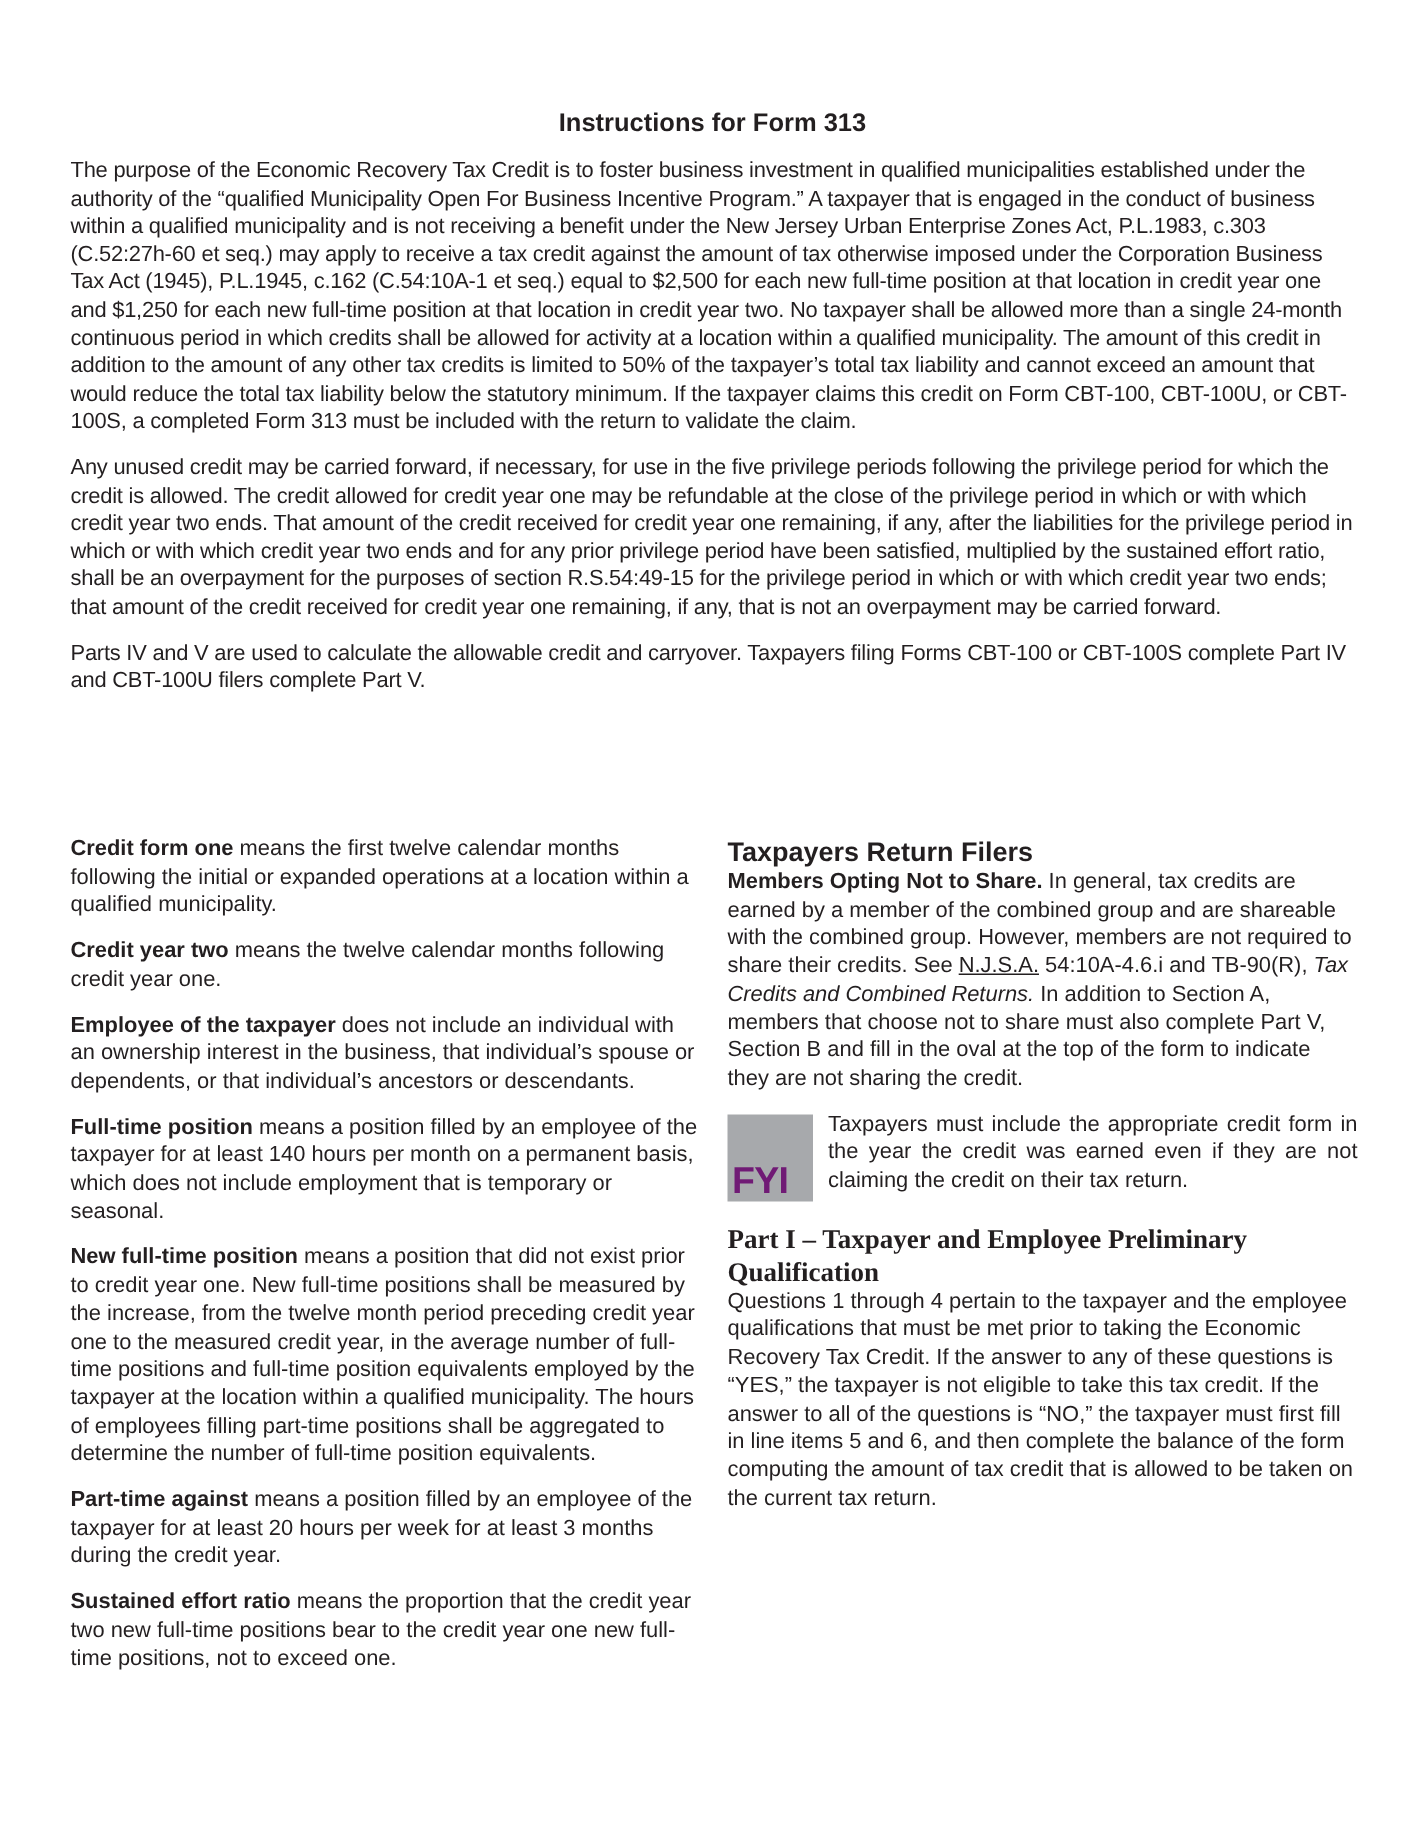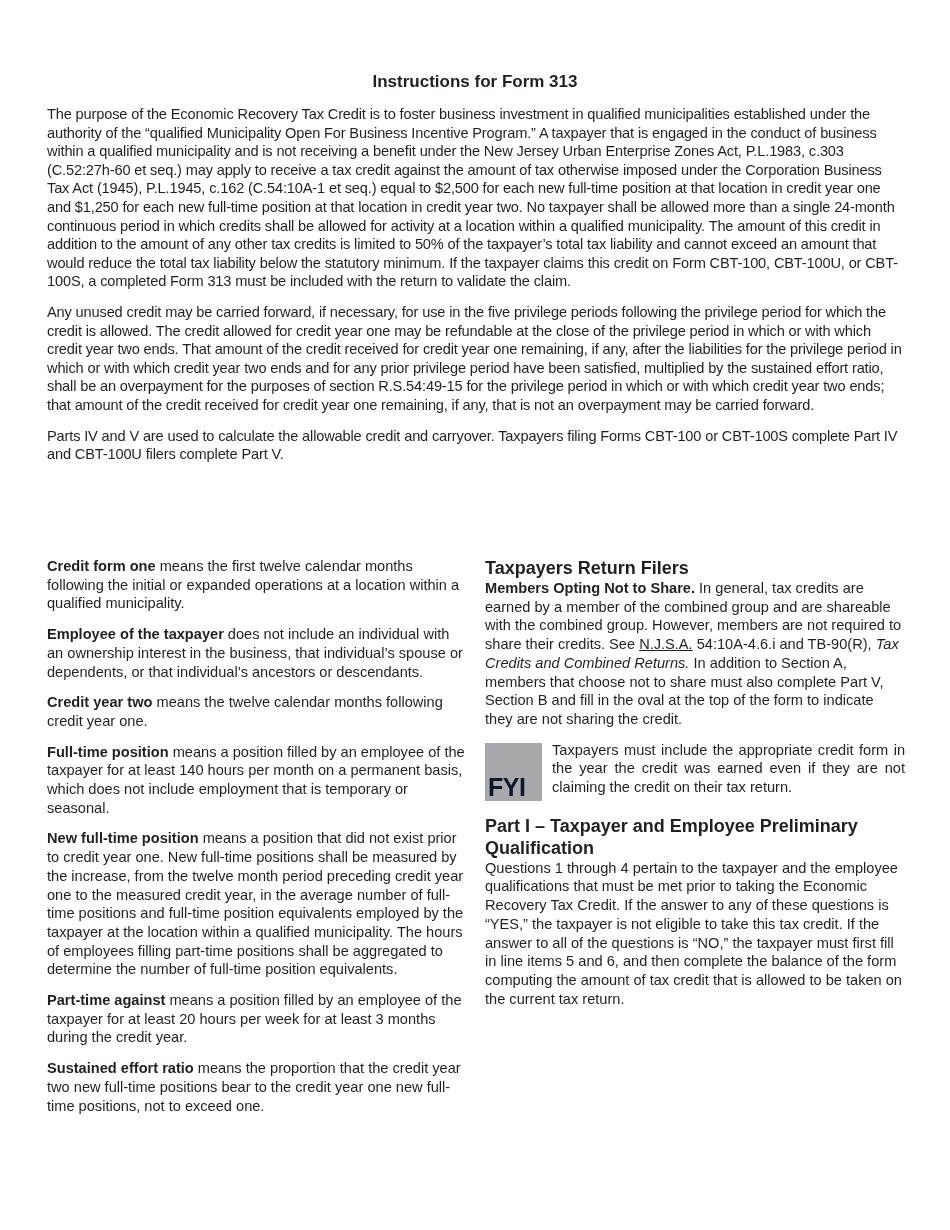--- a/index.html
+++ b/index.html
@@ -80,37 +80,38 @@
       height: 58px;
       background: #a7a9ac;
       position: relative;
       margin-right: 10px;
       margin-top: 2px;
     }
     .fyi-icon span {
       position: absolute;
       left: 3px;
       bottom: 0px;
-      color: #0f172a;
+      color: #701a75;
       font-weight: bold;
       font-size: 25px;
       line-height: 28px;
       letter-spacing: -0.5px;
       font-family: "Liberation Sans", sans-serif;
     }
     .fyi-text {
       font-size: 14.6px;
       line-height: 18.7px;
       text-align: justify;
       margin: 0;
     }
     .part-heading {
       margin: 0;
       font-size: 18px;
       line-height: 22px;
+      font-family: Liberation Serif, serif;
     }
   </style>
 </head>
 <body>
 
 <div class="page">
 
   <div class="title-block">
     <span class="title-line">Instructions for Form 313</span>
   </div>
@@ -122,24 +123,24 @@
   </div>
 
   <div class="columns">
 
     <div class="col col-left">
 
       <p>
         <span class="term">Credit form one</span><span> means the first twelve calendar months following the initial or expanded operations at a location within a qualified municipality.</span>
       </p>
       <p>
-        <span class="term">Employee of the taxpayer</span><span> does not include an individual with an ownership interest in the business, that individual’s spouse or dependents, or that individual’s ancestors or descendants.</span>
+        <span class="term">Credit year two</span><span> means the twelve calendar months following credit year one.</span>
       </p>
       <p>
-        <span class="term">Credit year two</span><span> means the twelve calendar months following credit year one.</span>
+        <span class="term">Employee of the taxpayer</span><span> does not include an individual with an ownership interest in the business, that individual’s spouse or dependents, or that individual’s ancestors or descendants.</span>
       </p>
       <p>
         <span class="term">Full-time position</span><span> means a position filled by an employee of the taxpayer for at least 140 hours per month on a permanent basis, which does not include employment that is temporary or seasonal.</span>
       </p>
       <p>
         <span class="term">New full-time position</span><span> means a position that did not exist prior to credit year one. New full-time positions shall be measured by the increase, from the twelve month period preceding credit year one to the measured credit year, in the average number of full-time positions and full-time position equivalents employed by the taxpayer at the location within a qualified municipality. The hours of employees filling part-time positions shall be aggregated to determine the number of full-time position equivalents.</span>
       </p>
       <p>
         <span class="term">Part-time against</span><span> means a position filled by an employee of the taxpayer for at least 20 hours per week for at least 3 months during the credit year.</span>
       </p>

